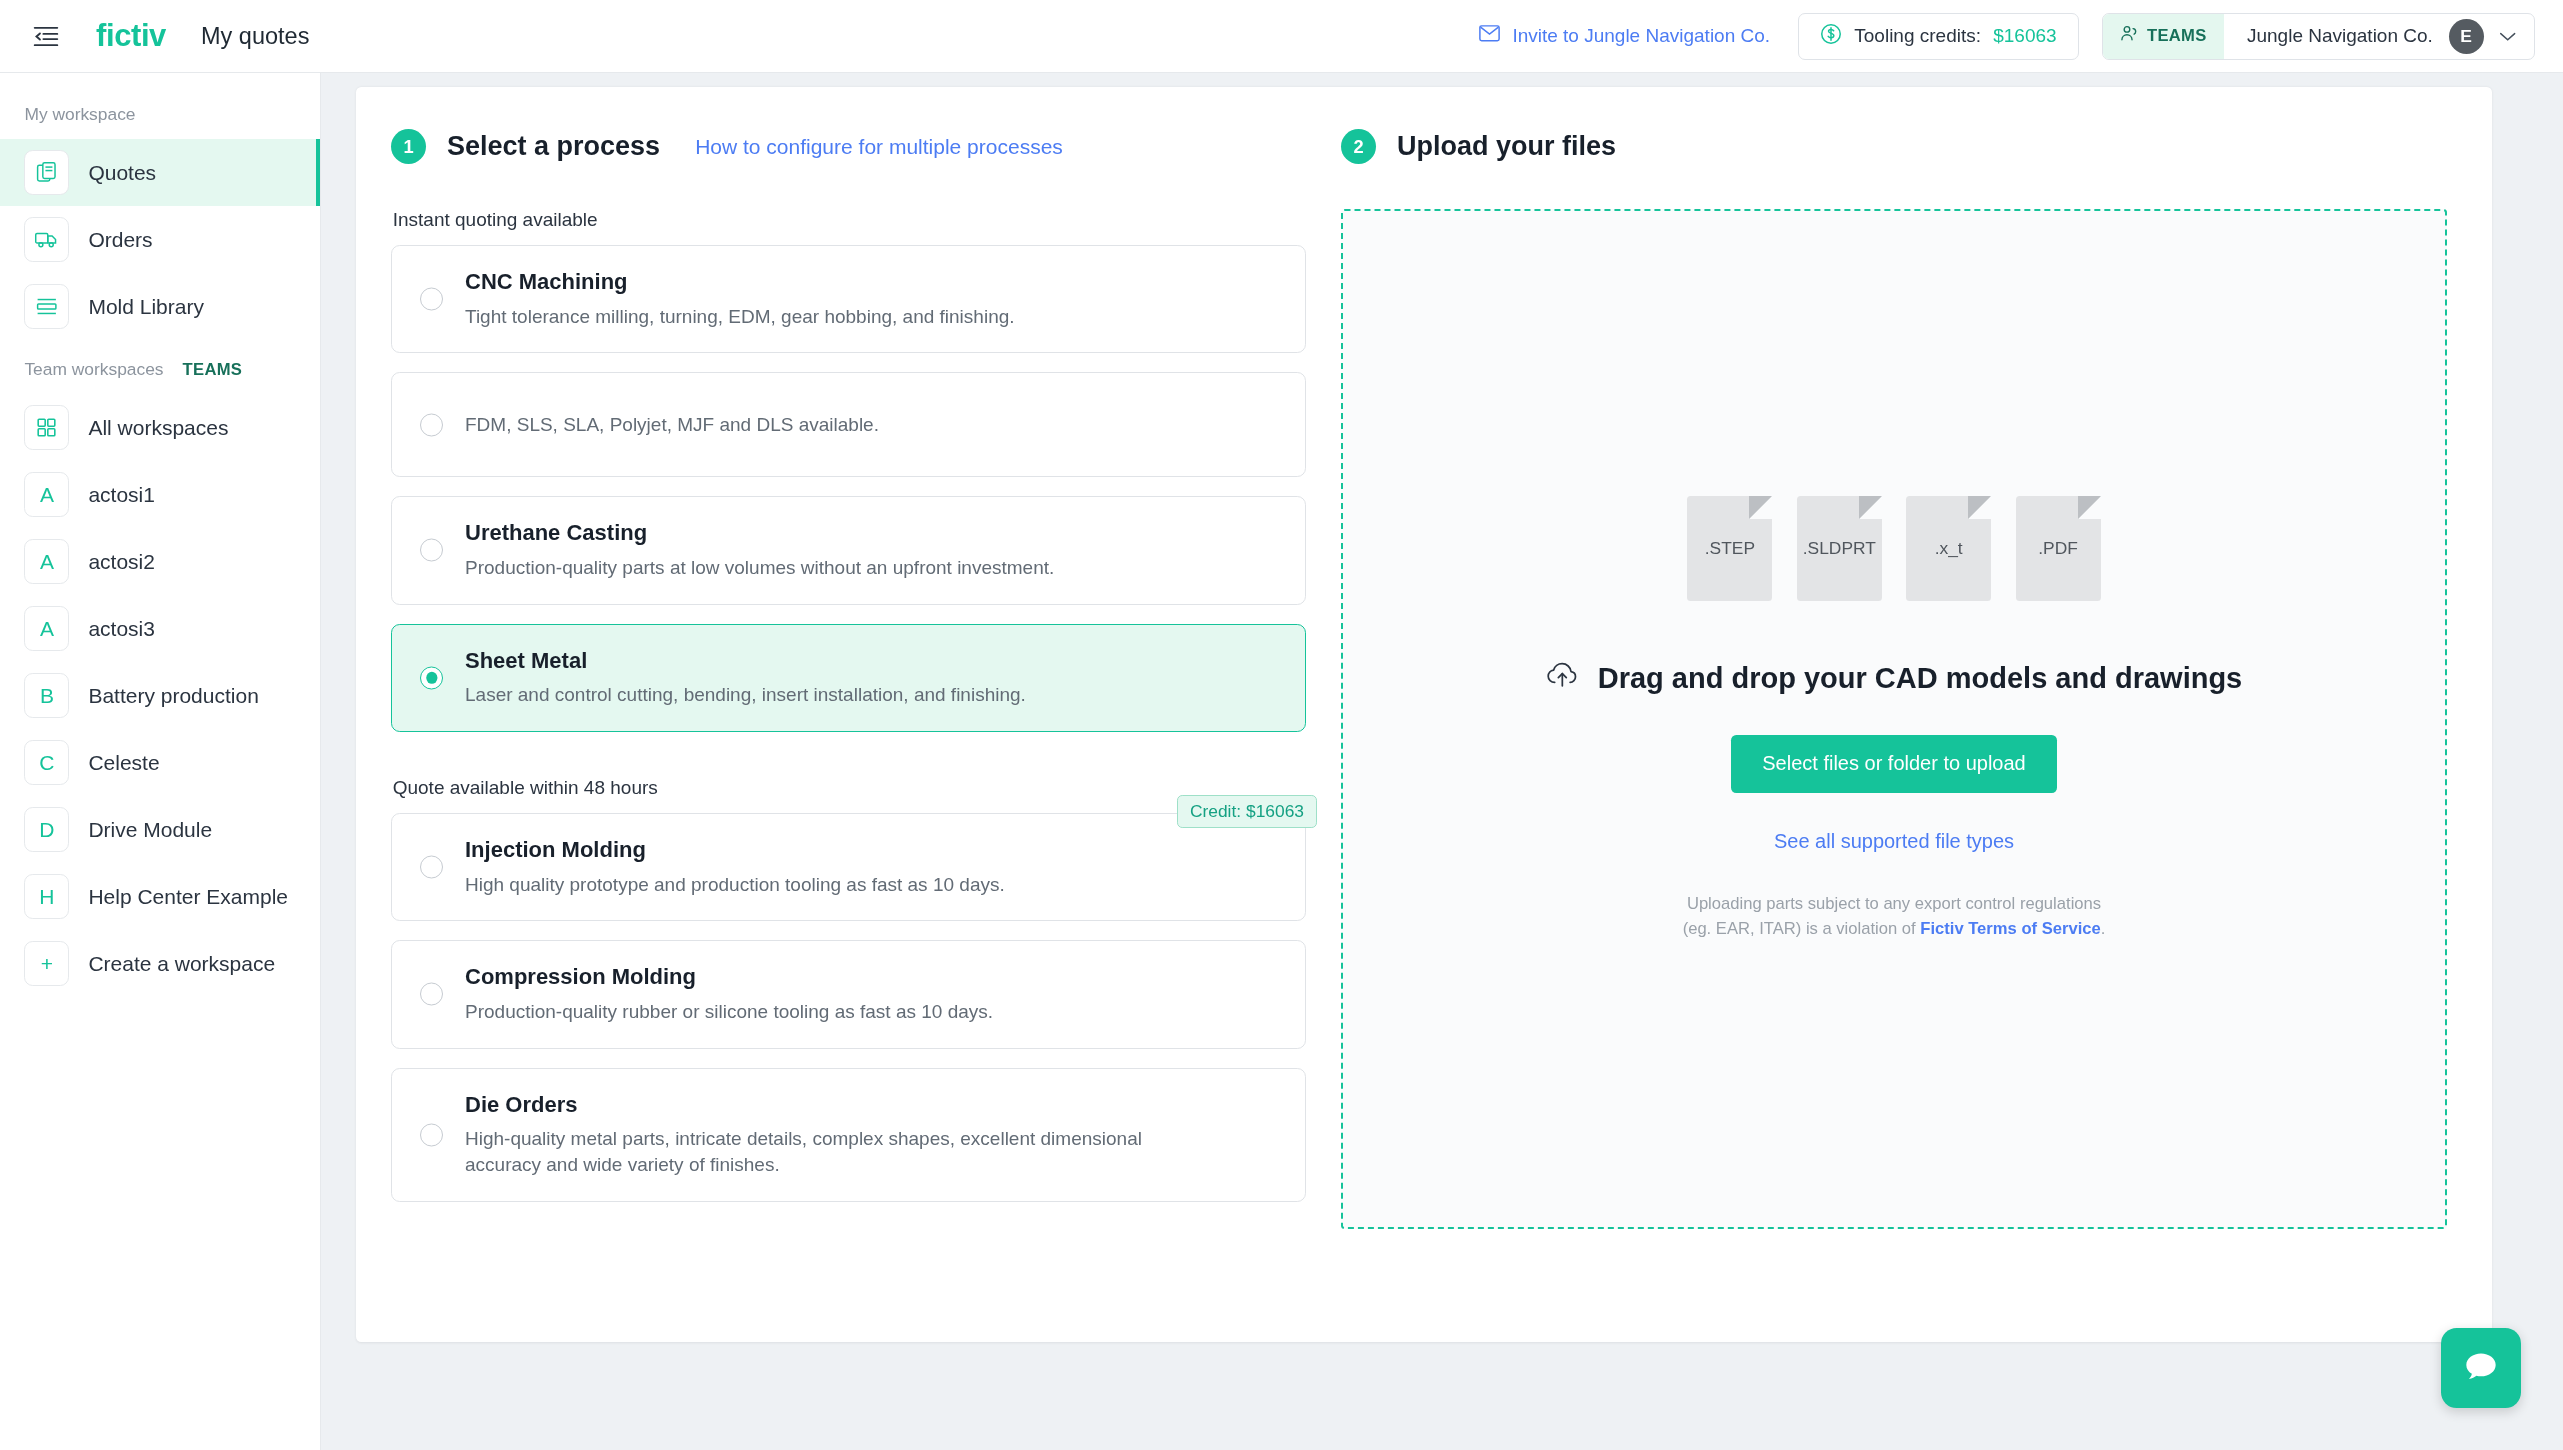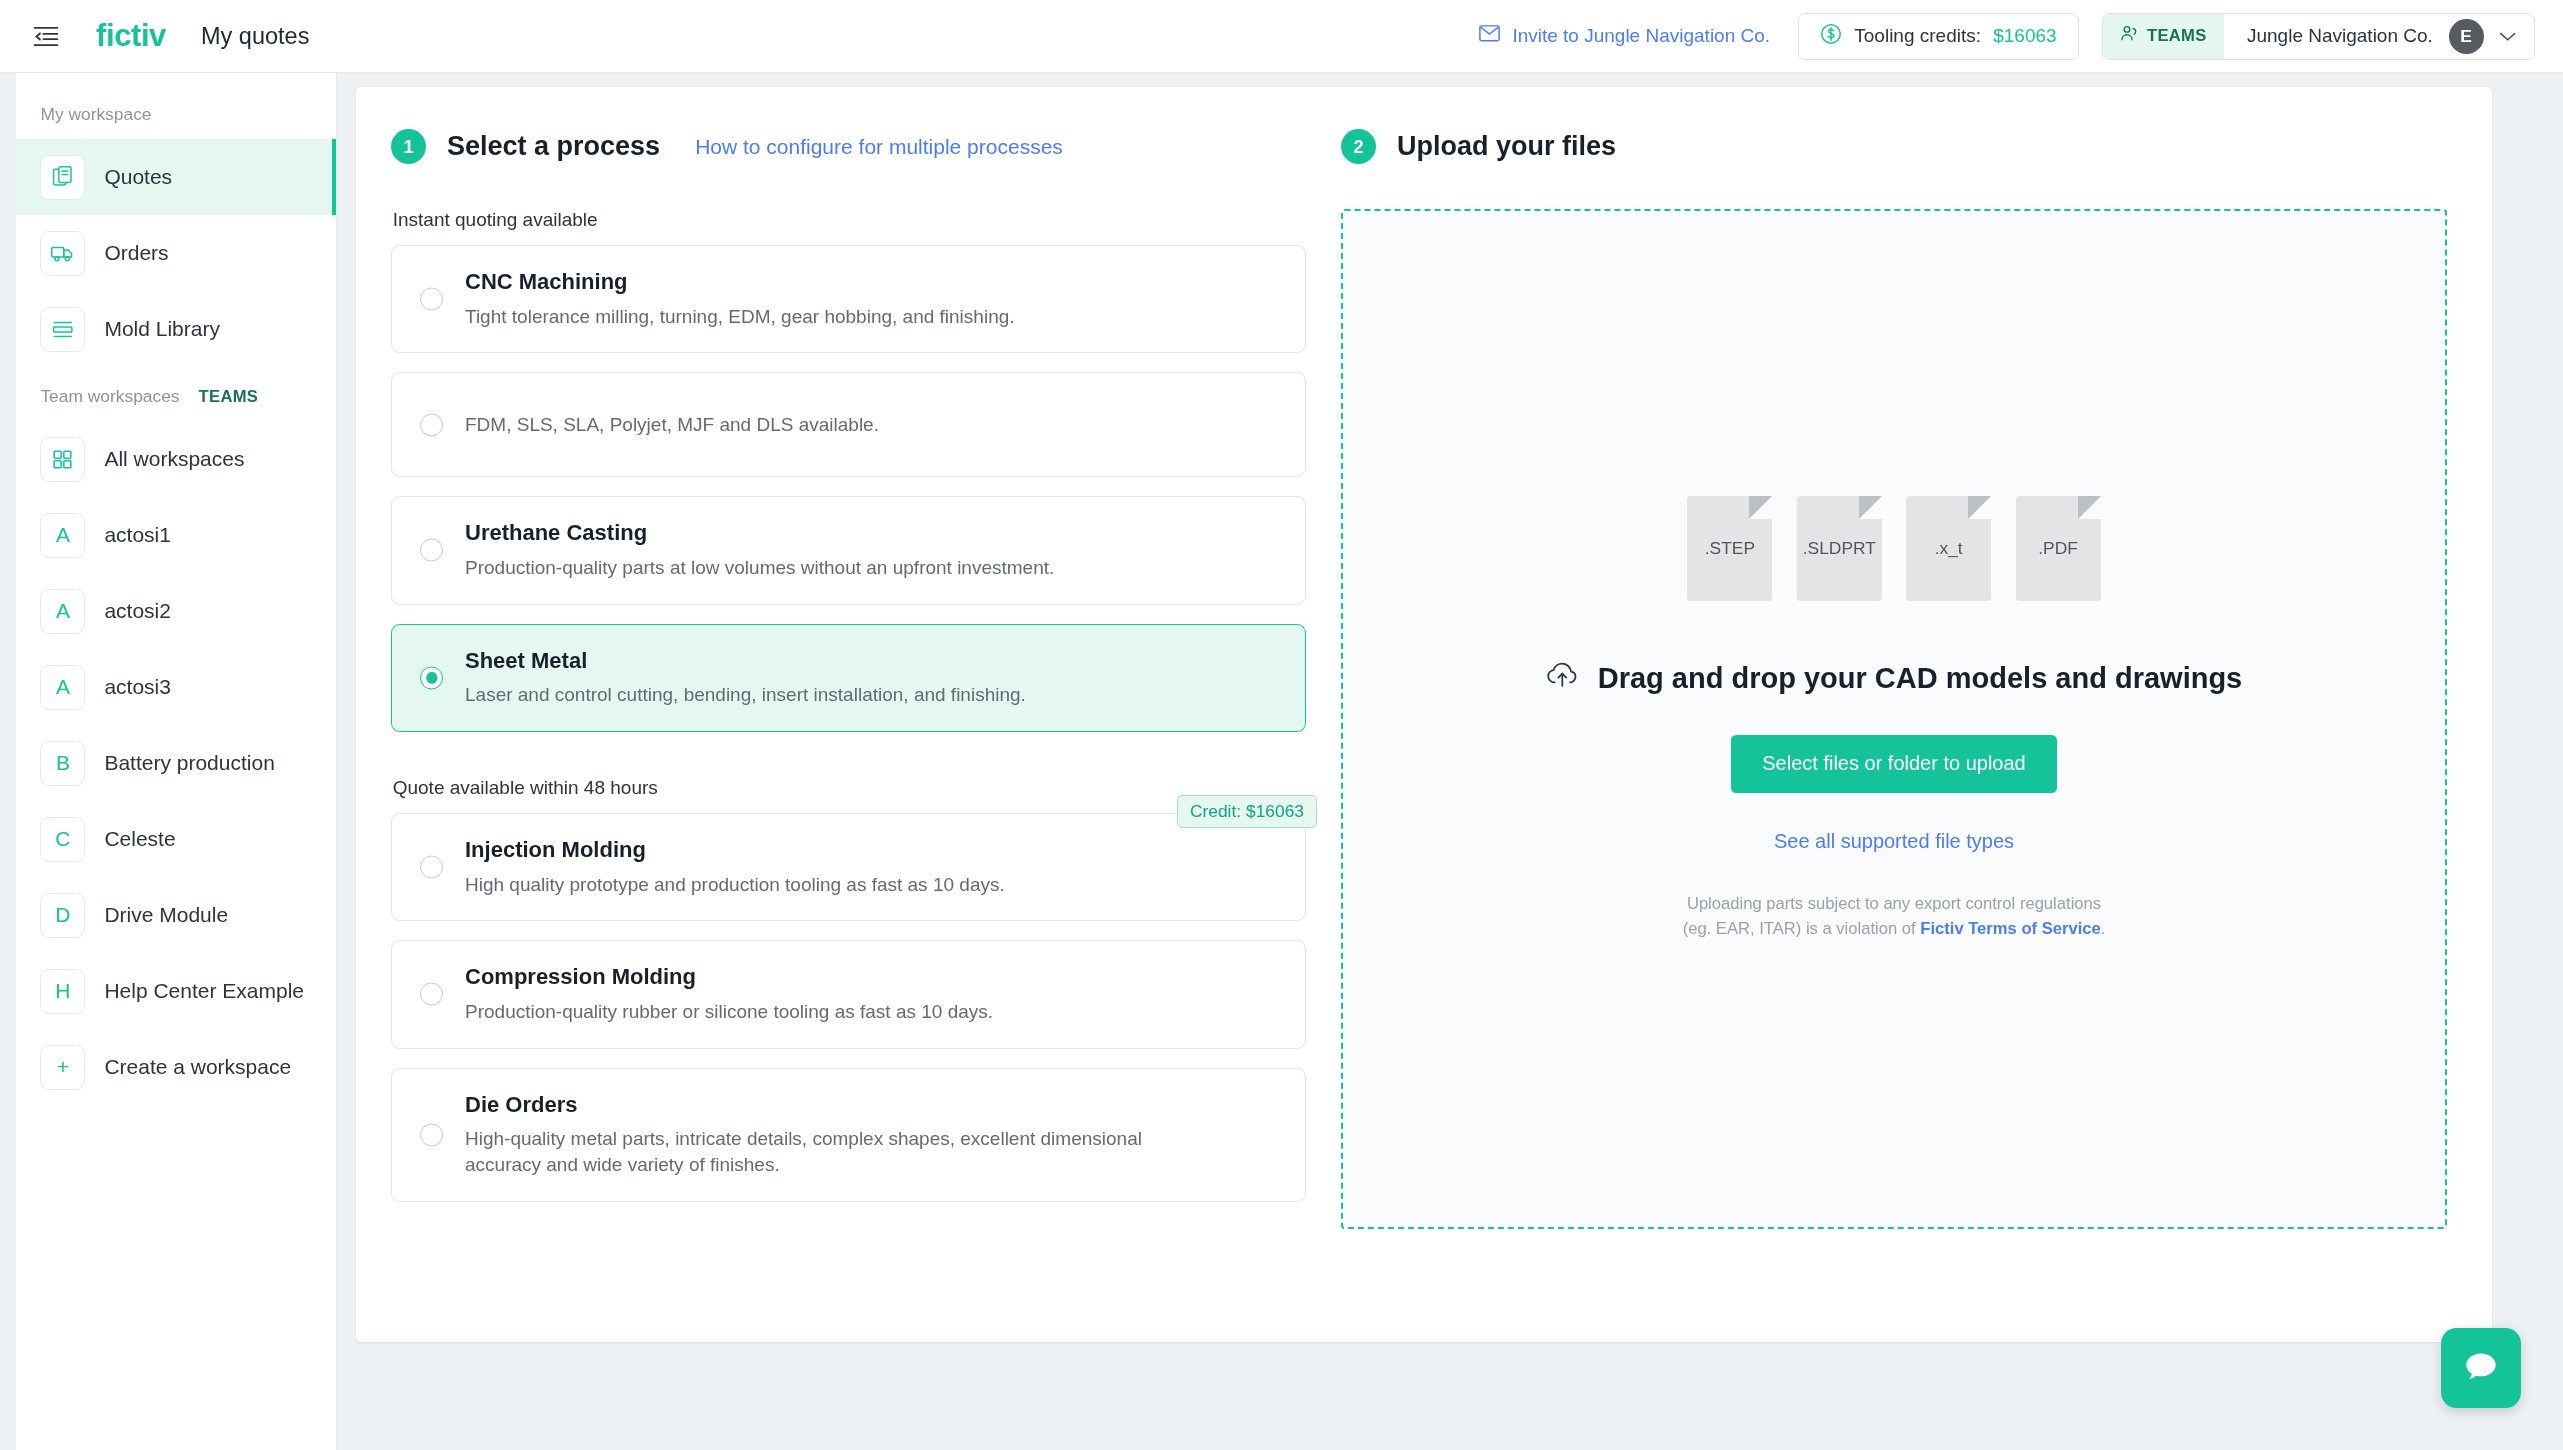--- a/index.html
+++ b/index.html
@@ -51,32 +51,32 @@
     display: flex; align-items: center; gap: 15.7px;
     padding: 0 17.4px 0 23px; font-size: 19px; color: #2b3440; white-space: nowrap;
   }
   .avatar {
     width: 35px; height: 35px; border-radius: 50%; background: #555b61;
     color: #fff; display: flex; align-items: center; justify-content: center;
     font-size: 17.4px; font-weight: 600;
   }
   
   .sidebar {
-    position: absolute; top: 73px; left: 16px; width: 321px; height: 1377px;
+    position: absolute; top: 73px; left: 0; width: 321px; height: 1377px;
     background: #ffffff; border-right: 0.9px solid #e6e9ec;
     padding-top: 12.2px;
   }
   .side-section-label {
     font-size: 17.4px; color: #8c949e; padding: 19px 0 14px 24.4px;
     display: flex; align-items: center; gap: 19px;
   }
   .side-section-label .teams-tag { color: #17705a; font-weight: 700; font-size: 16.6px; letter-spacing: 0.3px; }
   .side-item {
     display: flex; align-items: center; gap: 19px;
-    height: 76px; padding-left: 24.4px; cursor: pointer; position: relative;
+    height: 67px; padding-left: 24.4px; cursor: pointer; position: relative;
   }
   .side-item.active { background: #e4f8f0; }
   .side-item.active::after {
     content: ""; position: absolute; right: 0; top: 0; bottom: 0; width: 4.4px; background: #15c39a;
   }
   .side-icon {
     width: 45px; height: 45px; border-radius: 8.7px;
     border: 0.9px solid #e6e9ec; background: #fff;
     display: flex; align-items: center; justify-content: center;
     color: #15c39a; font-size: 21px; font-weight: 500; flex: none;

